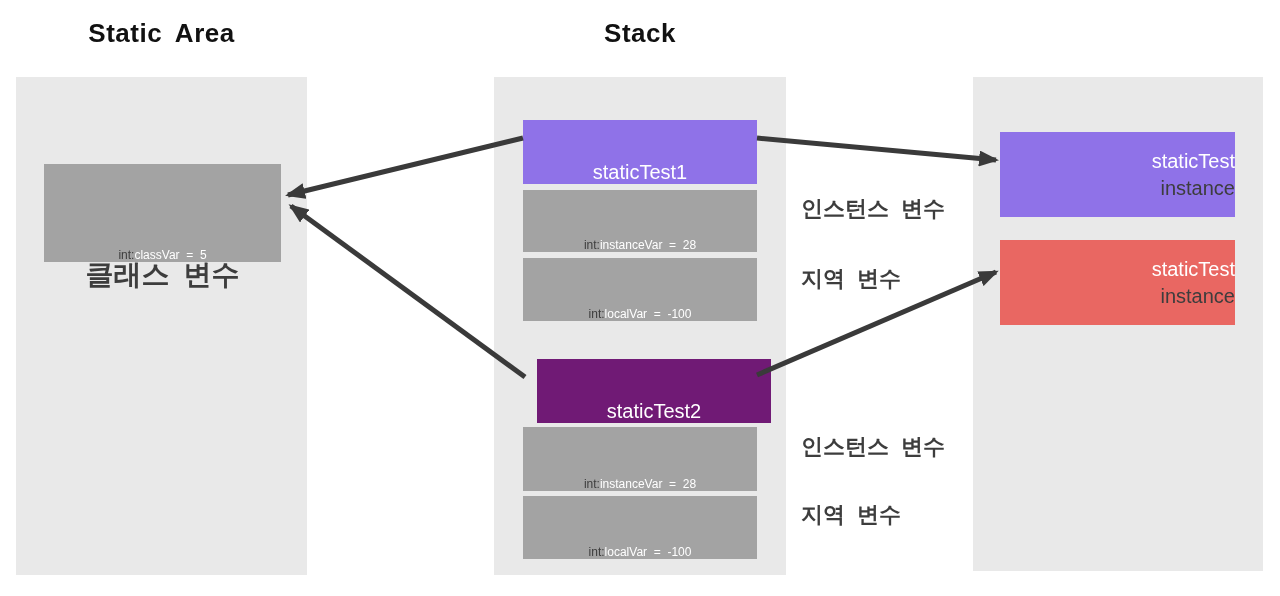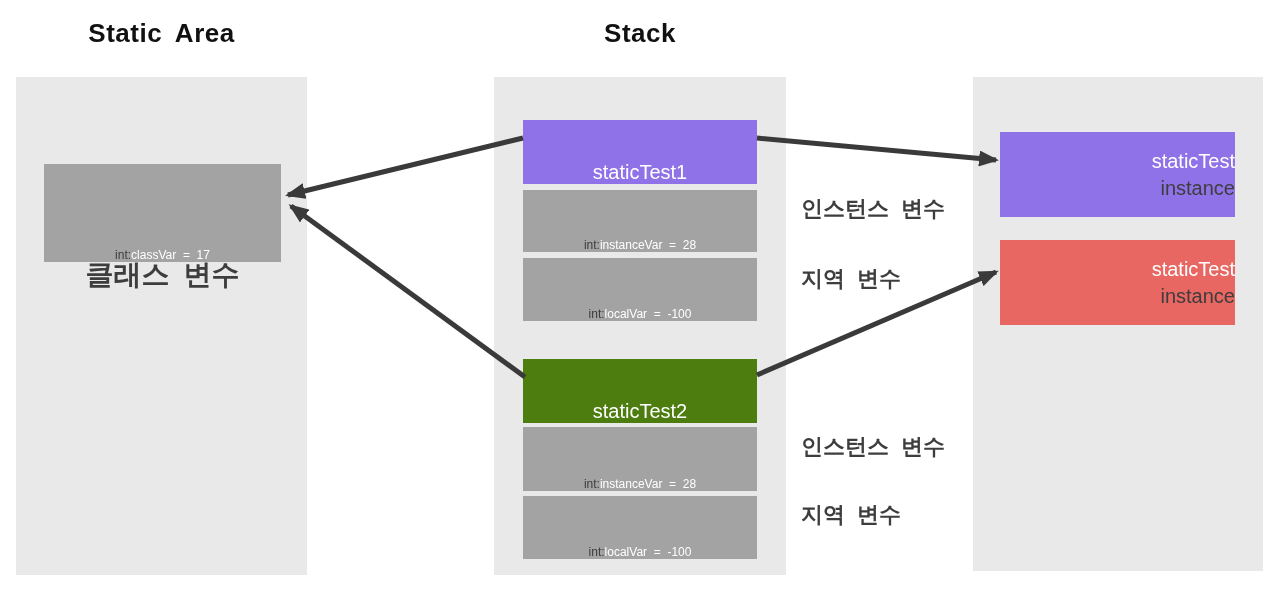--- a/index.html
+++ b/index.html
@@ -88,37 +88,37 @@
 <div class="stage">
 
   <div class="col-title" style="left:16px; width:291px;">Static Area</div>
   <div class="col-title" style="left:494px; width:292px;">Stack</div>
 
   <div class="panel" style="left: 16px; width: 291px; background-color: rgb(233, 233, 233);"></div>
   <div class="panel" style="left: 494px; width: 292px; background-color: rgb(233, 233, 233);"></div>
   <div class="panel" style="left: 973px; width: 290px; height: 494px; background-color: rgb(233, 233, 233);"></div>
 
   <div class="membox varbox" style="left: 44px; top: 150px; width: 237px; height: 98px; background-color: rgb(163, 163, 163);">
-    <span class="prefix">int:</span><span>classVar  =  17</span>
+    <span class="prefix">int:</span><span>classVar  =  5</span>
   </div>
   <div class="caption" style="left:44px; top:256px; width:237px;">클래스 변수</div>
 
   <div class="membox framebox" style="left: 523px; top: 106px; width: 234px; height: 64px; background-color: rgb(143, 114, 232);">
     <span>staticTest1</span>
   </div>
   <div class="membox varbox" style="left: 523px; top: 176px; width: 234px; height: 62px; background-color: rgb(163, 163, 163);">
     <span class="prefix">int:</span><span>instanceVar  =  28</span>
   </div>
   <div class="membox varbox" style="left: 523px; top: 244px; width: 234px; height: 63px; background-color: rgb(163, 163, 163);">
     <span class="prefix">int:</span><span>localVar  =  -100</span>
   </div>
   <div class="klabel" style="left:770px; top:194px;">인스턴스 변수</div>
   <div class="klabel" style="left:770px; top:264px;">지역 변수</div>
 
-  <div class="membox framebox" style="left: 523px; top: 345px; width: 234px; height: 64px; background-color: #4d7c0f;">
+  <div class="membox framebox" style="left: 537px; top: 345px; width: 234px; height: 64px; background-color: #701a75;">
     <span>staticTest2</span>
   </div>
   <div class="membox varbox" style="left: 523px; top: 413px; width: 234px; height: 64px; background-color: rgb(163, 163, 163);">
     <span class="prefix">int:</span><span>instanceVar  =  28</span>
   </div>
   <div class="membox varbox" style="left: 523px; top: 482px; width: 234px; height: 63px; background-color: rgb(163, 163, 163);">
     <span class="prefix">int:</span><span>localVar  =  -100</span>
   </div>
   <div class="klabel" style="left:770px; top:432px;">인스턴스 변수</div>
   <div class="klabel" style="left:770px; top:500px;">지역 변수</div>

